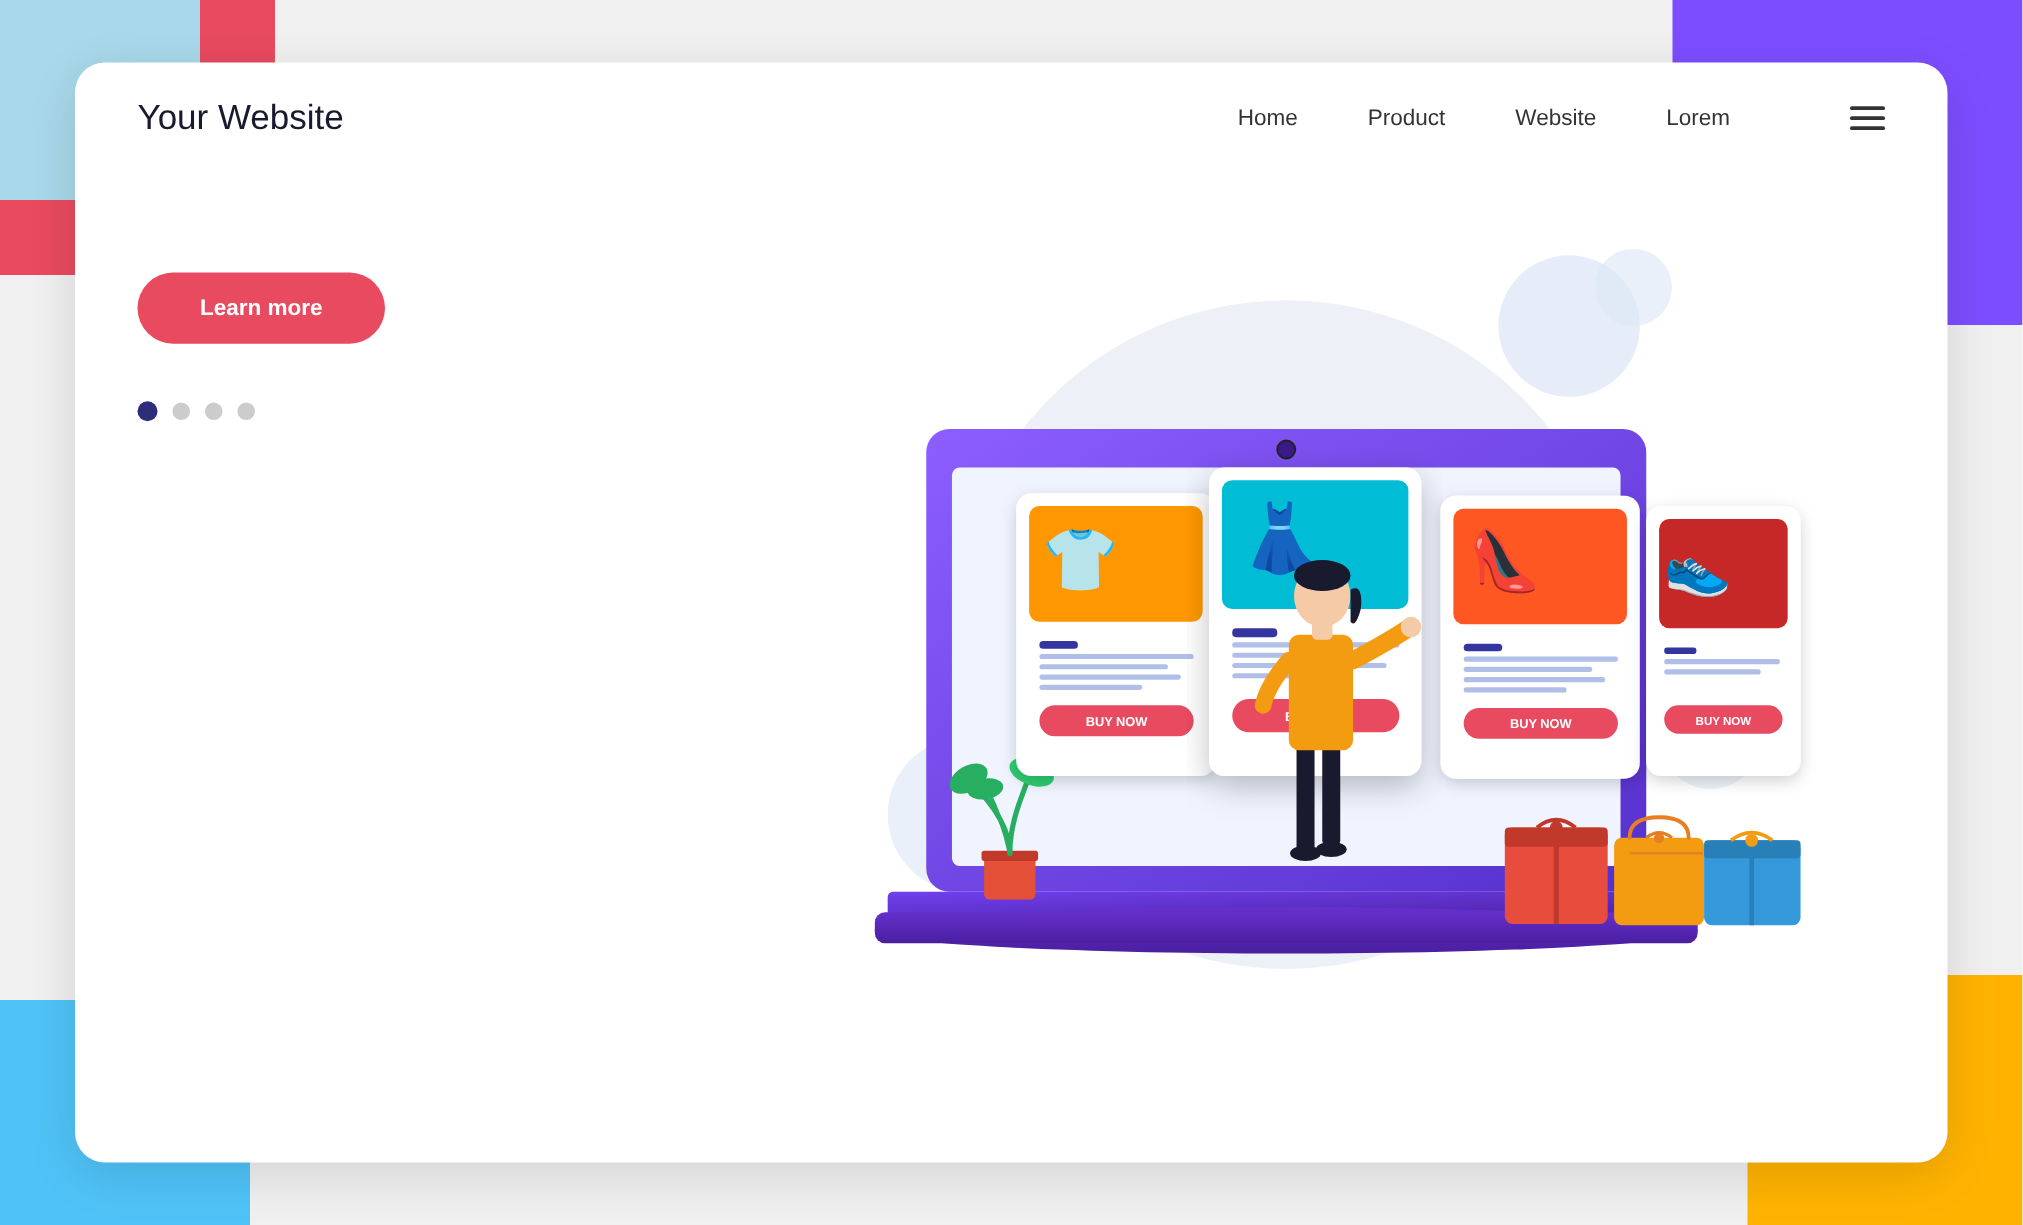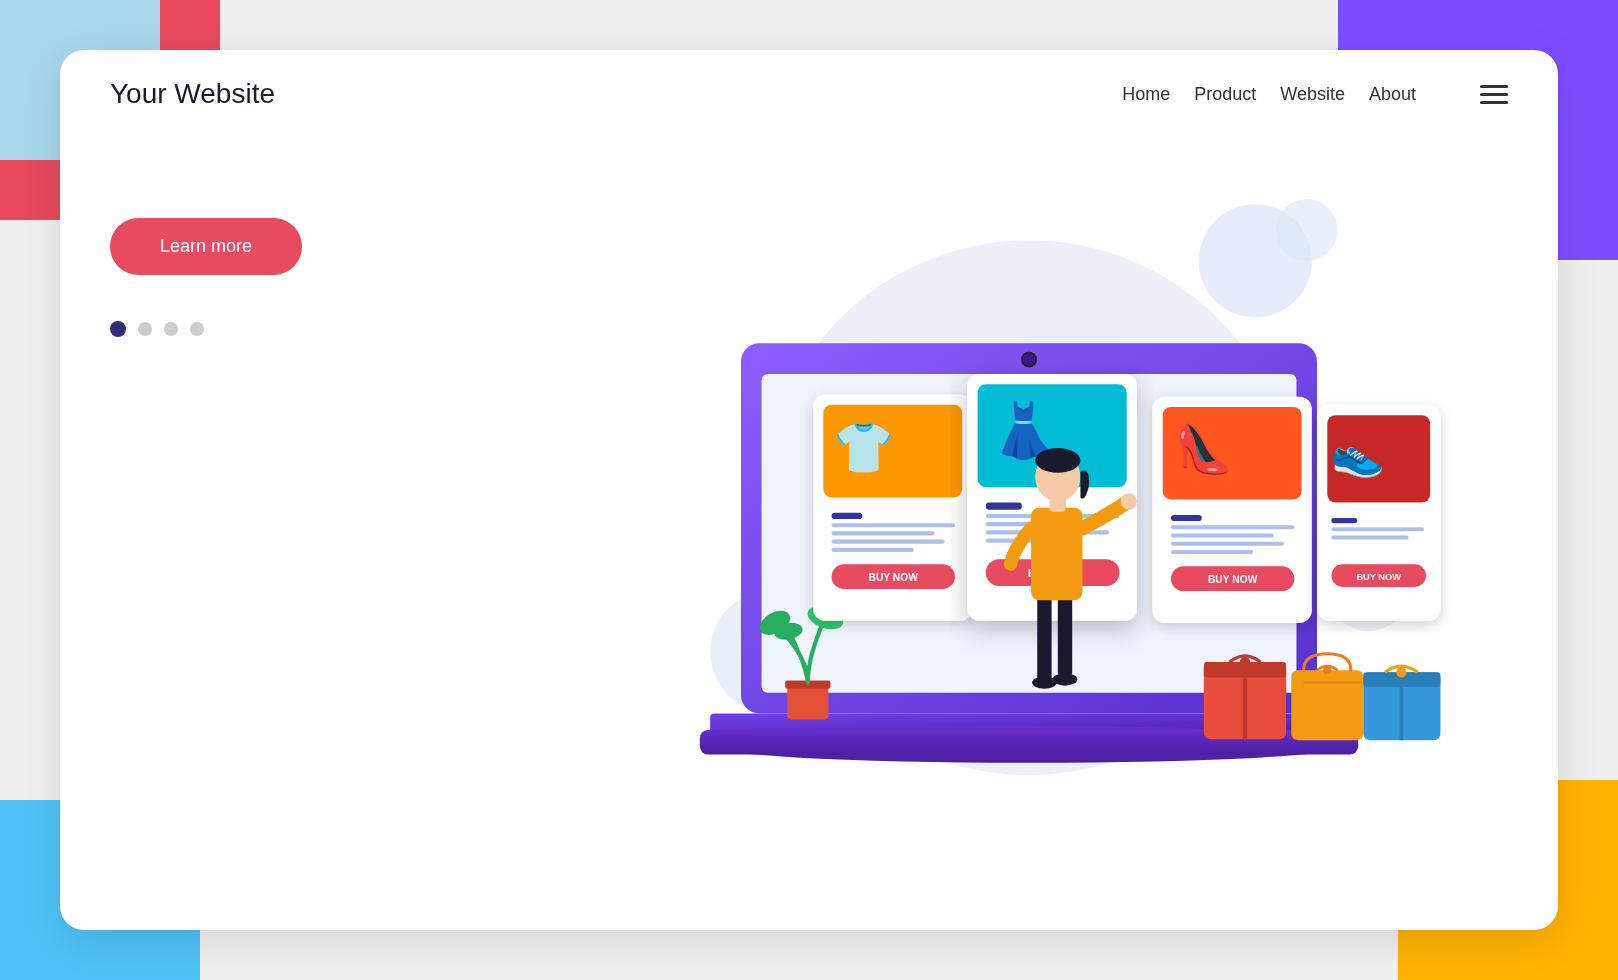--- a/index.html
+++ b/index.html
@@ -78,21 +78,21 @@
     }
     .logo {
       font-size: 28px;
       font-weight: 400;
       color: #1a1a2e;
       flex: 1;
     }
     .nav-links {
       display: flex;
       align-items: center;
-      gap: 24px;
+      gap: 56px;
     }
     .nav-link {
       font-size: 18px;
       color: #333;
       cursor: pointer;
       text-decoration: none;
     }
     .hamburger {
       display: flex;
       flex-direction: column;
@@ -138,21 +138,21 @@
       margin-bottom: 40px;
     }
     .learn-more-btn {
       background: #e84a5f;
       color: #fff;
       border: none;
       border-radius: 50px;
       padding: 18px 50px;
       font-size: 18px;
       cursor: pointer;
-      font-weight: 400;
+      font-weight: 700;
       margin-bottom: 36px;
     }
     .dots {
       display: flex;
       gap: 12px;
       align-items: center;
       margin-top: 10px;
     }
     .dot {
       width: 14px;
@@ -195,21 +195,21 @@
 <div class="corner-br"></div>
 
 <div class="main-card">
 
   <nav class="navbar">
     <div class="logo">Your Website</div>
     <div class="nav-links">
       <a class="nav-link">Home</a>
       <a class="nav-link">Product</a>
       <a class="nav-link">Website</a>
-      <a class="nav-link">About</a>
+      <a class="nav-link">Lorem</a>
       <div class="hamburger">
         <span></span>
         <span></span>
         <span></span>
       </div>
     </div>
   </nav>
 
   <div class="hero">
 

